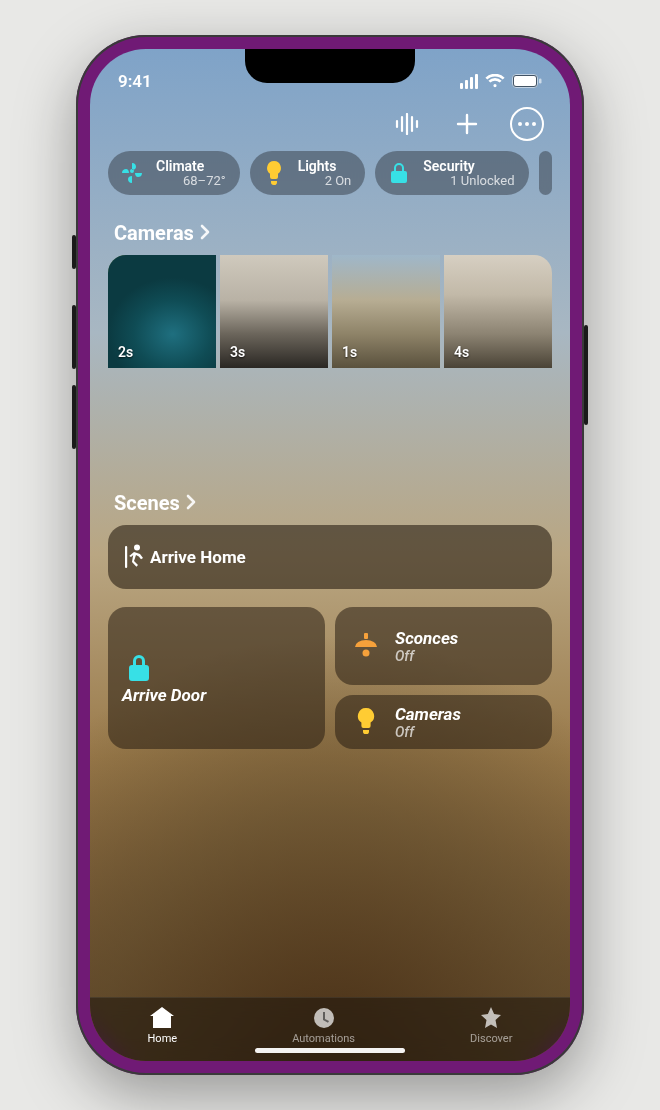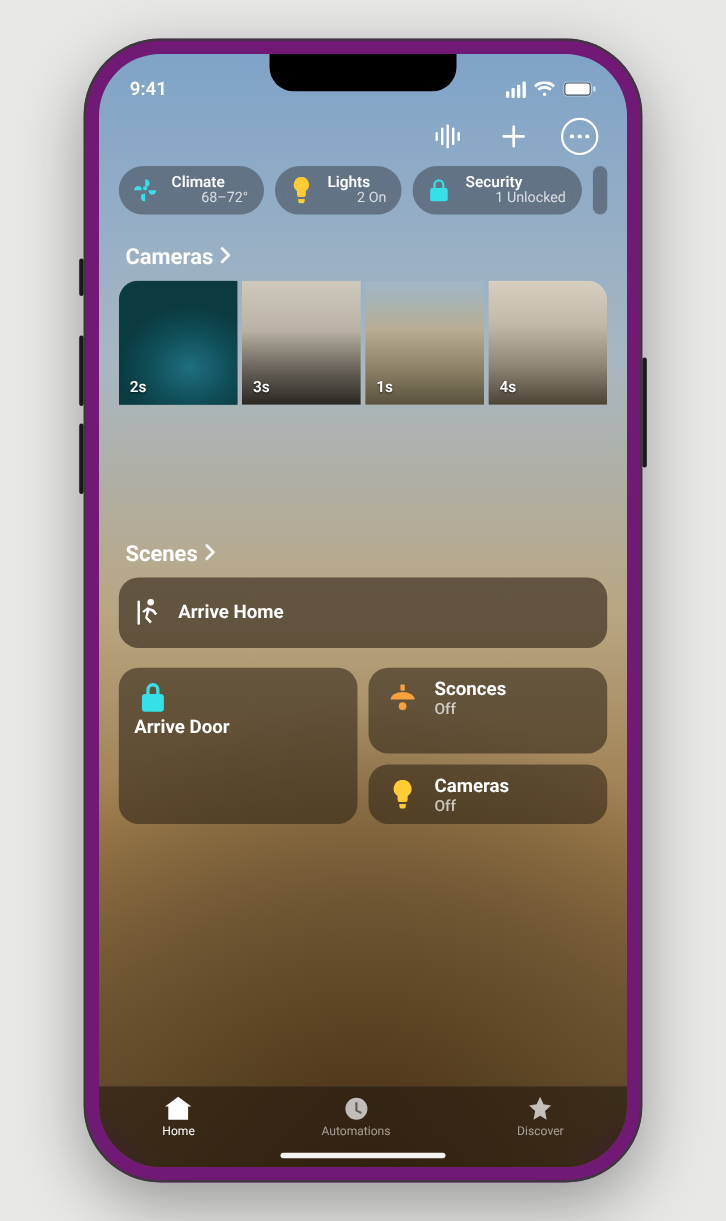--- a/index.html
+++ b/index.html
@@ -70,40 +70,40 @@
       linear-gradient(0deg, #0c3a40 0%, #2a6d5f 40%, #6b8f5a 70%, #8aa06a 100%); }
   .cam2 .bg { background:
       linear-gradient(180deg, #cfc9bd 0%, #b9b2a5 40%, #6b655b 70%, #2a2723 100%); }
   .cam3 .bg { background:
       linear-gradient(180deg, #9fb7c9 0%, #b7ad93 40%, #8e8368 70%, #5a513d 100%); }
   .cam4 .bg { background:
       linear-gradient(180deg, #d6cfc2 0%, #c2b9a8 35%, #8c8372 70%, #4a4336 100%); }
 
   .scenes-row { display:flex; gap:12px; padding-bottom: 18px; }
   .scene {
-    flex:1; height:64px; border-radius:18px; display:flex; align-items:center; gap:12px;
+    flex:1; height:64px; border-radius:18px; display:flex; align-items:center; 
     padding: 0 14px; font-weight:700; font-size:17px;
   }
   .scene.dark { background: rgba(40,30,18,.6); color:#fff; }
   .scene.light { background: #f6f3ee; color:#1b1b1b; }
   .scene .ico { width:28px; height:28px; display:flex; align-items:center; justify-content:center; }
 
   .entry-row { display:grid; grid-template-columns: 1fr 1fr; grid-template-rows: 78px 54px; gap:10px; }
   .card {
     background: rgba(40,30,18,.55); border-radius:18px; padding:10px 14px;
-    display:flex; flex-direction:column; justify-content:flex-start; color:#fff;
+    display:flex; flex-direction:column; justify-content:center; color:#fff;font-style:italic;
   }
   .card.tall { grid-row: span 2; }
   .card .row { display:flex; align-items:center; gap:12px; }
   .card .ico { width:34px; height:34px; display:flex; align-items:center; justify-content:center; }
   .card .name { font-size:17px; font-weight:700; }
   .card .sub { font-size:14px; color: rgba(255,255,255,.7); font-weight:500; }
 
   .tabbar {
-    position:absolute; left:0; right:0; bottom:0; height:74px;
+    position:absolute; left:0; right:0; bottom:0; height:64px;
     background: rgba(30,22,12,.55); backdrop-filter: blur(10px);
     display:flex; align-items:flex-start; justify-content:space-around; padding-top:8px;
     border-top: .5px solid rgba(255,255,255,.08);
   }
   .tab { display:flex; flex-direction:column; align-items:center; gap:2px; font-size:11px; color: rgba(255,255,255,.55); }
   .tab.active { color:#fff; }
   .tab .ico { width:28px; height:24px; display:flex; align-items:center; justify-content:center; }
   .home-ind { position:absolute; bottom:8px; left:50%; transform:translateX(-50%); width:150px; height:5px; background:#fff; border-radius:3px; opacity:.95; }
 
   

